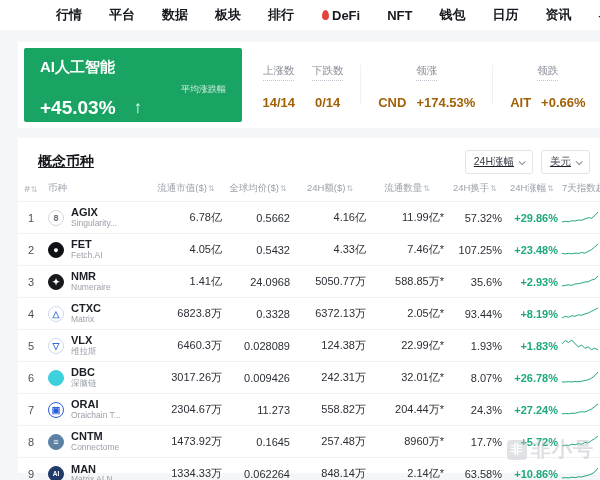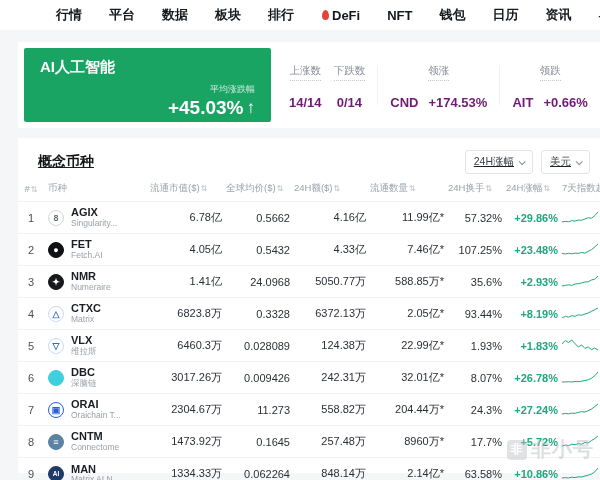--- a/index.html
+++ b/index.html
@@ -7,44 +7,44 @@
   body { font-family:"Liberation Sans", sans-serif; background:#f5f6f8; color:#1c1f26; }
 
   
   .topnav { height:30px; background:#fff; display:flex; align-items:center; padding-left:56px; gap:27px; }
   .topnav a { font-size:13px; font-weight:700; color:#15181d; text-decoration:none; display:flex; align-items:center; gap:2px; white-space:nowrap; cursor:pointer; }
   .flame { width:9px; height:11px; display:inline-block; position:relative; }
   .flame:before { content:""; position:absolute; left:1px; top:0; width:7px; height:10px; background:#e2443b; border-radius:50% 50% 50% 50% / 60% 60% 40% 40%; }
 
   
   .summary-card { margin:12px 0 0 18px; width:582px; height:86px; background:#fff; display:flex; }
-  .concept-panel { width:247px; height:74px; margin:6px; background:#19a463; border-radius:2px; padding:10px 16px 8px; color:#fff; cursor:pointer; }
+  .concept-panel { width:218px; height:74px; margin:6px; background:#19a463; border-radius:2px; padding:10px 16px 8px; color:#fff; cursor:pointer; }
   .concept-name { font-size:15px; font-weight:700; margin-bottom:6px; }
   .avg-label { font-size:9px; color:rgba(255,255,255,.78); margin-bottom:1px;text-align:right; }
-  .avg-line { font-size:19px; font-weight:700; display:flex; align-items:center; gap:3px;justify-content:flex-end; }
+  .avg-line { font-size:19px; font-weight:700; display:flex; align-items:center; gap:18px; }
   .avg-line .arr { font-size:17px; font-weight:700; }
   .stats { flex:1; display:flex; align-items:center; justify-content:space-around; padding:0 6px; }
   .stat { text-align:center; }
   .stat .lbl { display:inline-block; font-size:10.5px; color:#8a8f99; border-bottom:1px dotted #c3c7ce; padding-bottom:2px; margin-bottom:14px; }
-  .stat .val { font-size:13px; font-weight:700; color:#701a75; }
+  .stat .val { font-size:13px; font-weight:700; color:#a16207; }
   .stat .pair { display:flex; gap:10px; align-items:baseline; justify-content:center; }
   .pos { color:#1fa77d; }
   .vdiv { width:1px; height:40px; background:#f0f1f4; }
 
   
   .main-card { margin:10px 0 0 18px; width:582px; height:335px; background:#fff; position:relative; padding-top:12px; }
   .sec-head { display:flex; align-items:center; padding:0 10px 0 20px; margin-bottom:4px;text-decoration:underline; }
   .sec-title { font-size:14px; font-weight:700; color:#14161a; flex:1; }
   .dd { display:flex; align-items:center; gap:5px; border:1px solid #e2e4e8; border-radius:3px; background:#fff; font-size:10.5px; color:#3a3f47; padding:4px 8px; margin-left:8px; cursor:pointer; }
   .chev { width:5px; height:5px; border-right:1px solid #8a8f99; border-bottom:1px solid #8a8f99; transform:rotate(45deg) translateY(-1px); }
 
   table { width:582px; border-collapse:collapse; table-layout:fixed; }
   col.c-rank{width:30px;} col.c-coin{width:102px;} col.c-cap{width:76px;} col.c-price{width:68px;}
   col.c-vol{width:76px;} col.c-sup{width:78px;} col.c-turn{width:58px;} col.c-chg{width:56px;} col.c-spark{width:38px;}
-  th { font-size:9.5px; font-weight:400; color:#9ba1aa; text-align:left; padding:4px 4px 6px 0; white-space:nowrap; cursor:pointer; }
+  th { font-size:9.5px; font-weight:400; color:#9ba1aa; text-align:center; padding:4px 4px 6px 0; white-space:nowrap; cursor:pointer; }
   th.l { text-align:left; } th.c { text-align:center; }
   .sorti { font-size:8px; color:#b9bec6; margin-left:1px; }
   td { font-size:11px; color:#2b2f36; text-align:right; padding:0 4px 0 0; border-top:1px solid #f1f2f4; height:32px; white-space:nowrap; }
   td.rank { text-align:center; color:#4a4f58; }
   td.coin { text-align:left; }
   .coin-wrap { display:flex; align-items:center; gap:7px; }
   .cicon { width:16px; height:16px; border-radius:50%; display:flex; align-items:center; justify-content:center; font-size:9px; font-weight:700; flex:none; }
   .cname { line-height:1.15; overflow:hidden; }
   .sym { font-size:11px; font-weight:700; color:#1b1e24; }
   .sub { font-size:8.5px; color:#9aa0a8; }

